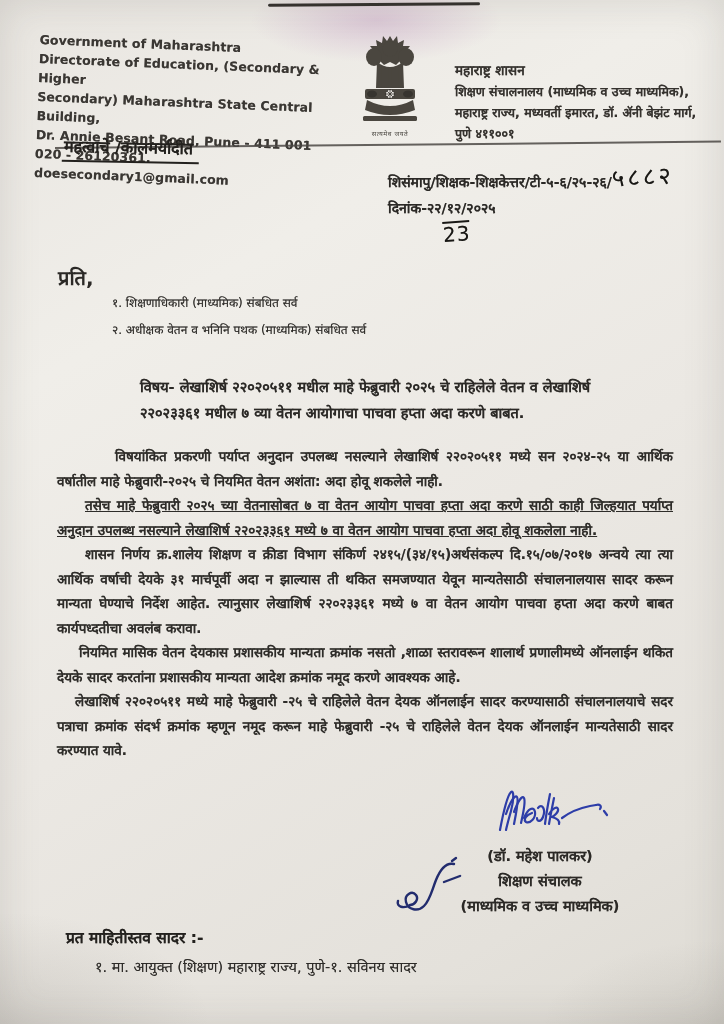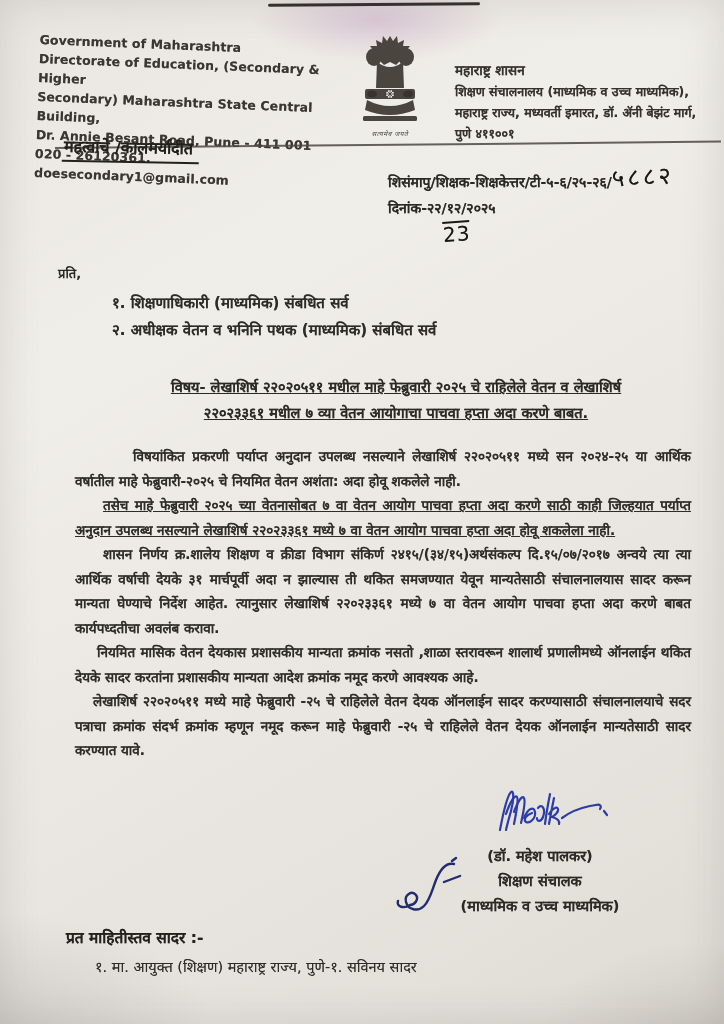--- a/index.html
+++ b/index.html
@@ -21,36 +21,36 @@
   
   .top-strip{left:268px;top:3px;width:212px;height:3px;background:#35322e;transform:rotate(-.4deg);border-radius:2px;}
   
   .hdr-left{left:40px;top:30px;width:312px;font-size:12.5px;line-height:19px;font-weight:700;color:#3a3733;transform:rotate(2.3deg);transform-origin:left top;letter-spacing:.1px;text-shadow:0 0 .6px rgba(58,55,51,.55);}
   
   .hdr-right{left:455px;top:40px;width:262px;font-size:12.5px;line-height:21px;font-weight:700;color:#35322e;text-shadow:0 0 .5px rgba(53,50,46,.5);}
   .hdr-right .l0{font-size:13.5px;margin-top:20px;}
   
   .emblem{left:348px;top:32px;width:84px;text-align:center;}
   .emblem svg{display:block;margin:0 auto;}
-  .motto{font-size:6.5px;color:#4a4741;margin-top:1px;letter-spacing:.5px;font-style:italic;}
+  .motto{font-size:6.5px;color:#4a4741;margin-top:1px;letter-spacing:.5px;}
   
   .divider{left:55px;top:147px;width:666px;height:0;border-top:2px solid #4b4844;transform:rotate(-.55deg);transform-origin:left center;opacity:.85;}
   
   .importance{left:62px;top:136px;font-size:16px;font-weight:700;color:#23211e;border-bottom:2.2px solid #23211e;padding:0 6px 3px 2px;transform:rotate(1.1deg);text-shadow:0 0 .5px rgba(35,33,30,.6);}
   
   .ref-block{left:388px;top:166px;font-size:14px;font-weight:700;color:#2b2926;line-height:26px;text-shadow:0 0 .5px rgba(43,41,38,.5);}
   .hand-ref{display:inline-block;font-size:24px;font-weight:400;color:#191815;transform:rotate(-3deg) translateY(-2px);letter-spacing:3px;font-family:"DejaVu Sans",sans-serif;}
   .date-corr{display:inline-block;margin-left:55px;font-size:20px;font-weight:400;color:#191815;border-top:2.4px solid #191815;padding-top:0;transform:rotate(-4deg);letter-spacing:1px;line-height:22px;}
   
-  .salutation{left:58px;top:264px;font-size:13px;font-weight:700;color:#2b2926;}
-  .recipients{left:112px;top:290px;font-size:15px;line-height:27px;font-weight:700;color:#2d2b28;text-shadow:0 0 .5px rgba(45,43,40,.45);}
+  .salutation{left:58px;top:264px;font-size:20px;font-weight:700;color:#2b2926;}
+  .recipients{left:112px;top:290px;font-size:12px;line-height:27px;font-weight:400;color:#2d2b28;text-shadow:0 0 .5px rgba(45,43,40,.45);}
   
-  .subject{left:140px;top:374px;width:512px;font-size:14.5px;line-height:26px;font-weight:700;color:#2b2926;text-align:center;text-shadow:0 0 .5px rgba(43,41,38,.5);text-decoration:underline;}
+  .subject{left:140px;top:374px;width:512px;font-size:14.5px;line-height:26px;font-weight:700;color:#2b2926;text-align:left;text-shadow:0 0 .5px rgba(43,41,38,.5);}
   
-  .body-text{left:75px;top:444px;width:616px;font-size:13.5px;line-height:24.5px;color:#2e2c29;text-align:justify;font-weight:700;text-shadow:0 0 .4px rgba(46,44,41,.4);}
+  .body-text{left:57px;top:444px;width:616px;font-size:13.5px;line-height:24.5px;color:#2e2c29;text-align:justify;font-weight:700;text-shadow:0 0 .4px rgba(46,44,41,.4);}
   .body-text p{margin:0;}
   .p0{text-indent:58px;}
   .p1{text-indent:28px;text-decoration:underline;}
   .p2{text-indent:28px;}
   .p3{text-indent:22px;}
   .p4{text-indent:18px;}
   
   .sig-main{left:490px;top:784px;}
   .sig-block{left:428px;top:844px;width:224px;text-align:center;font-size:14.5px;line-height:25px;font-weight:700;color:#2b2926;text-shadow:0 0 .5px rgba(43,41,38,.5);}
   .scribble{left:382px;top:852px;}

